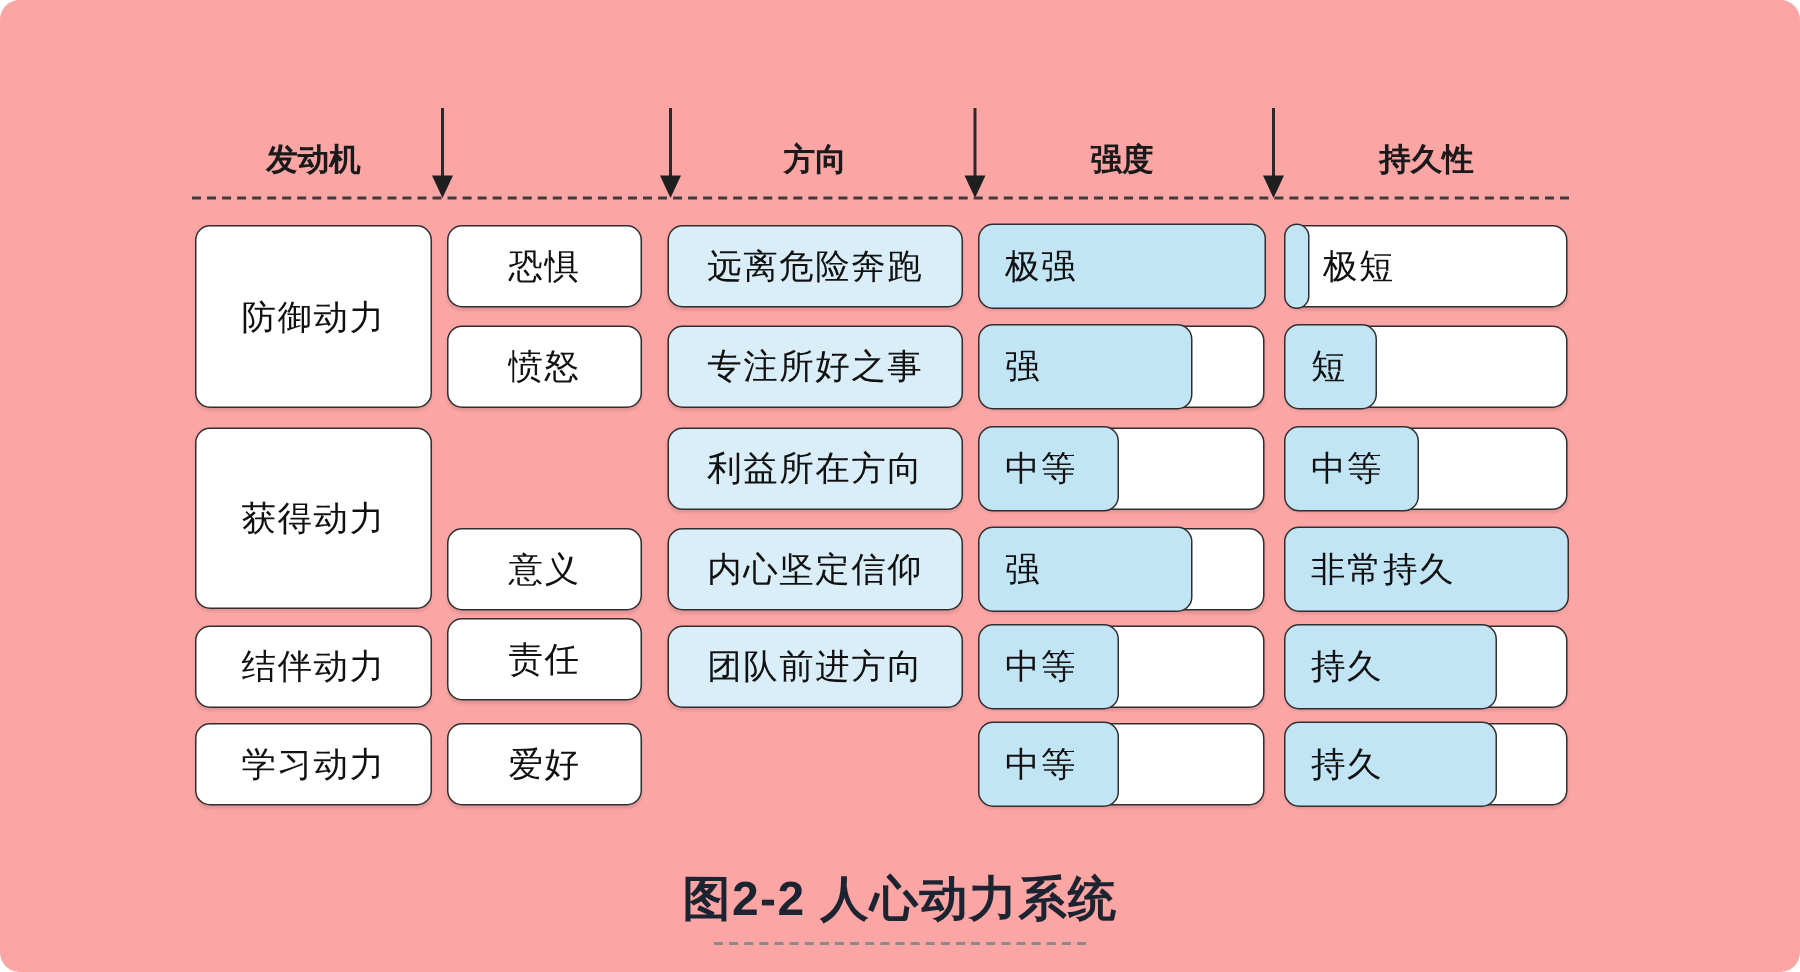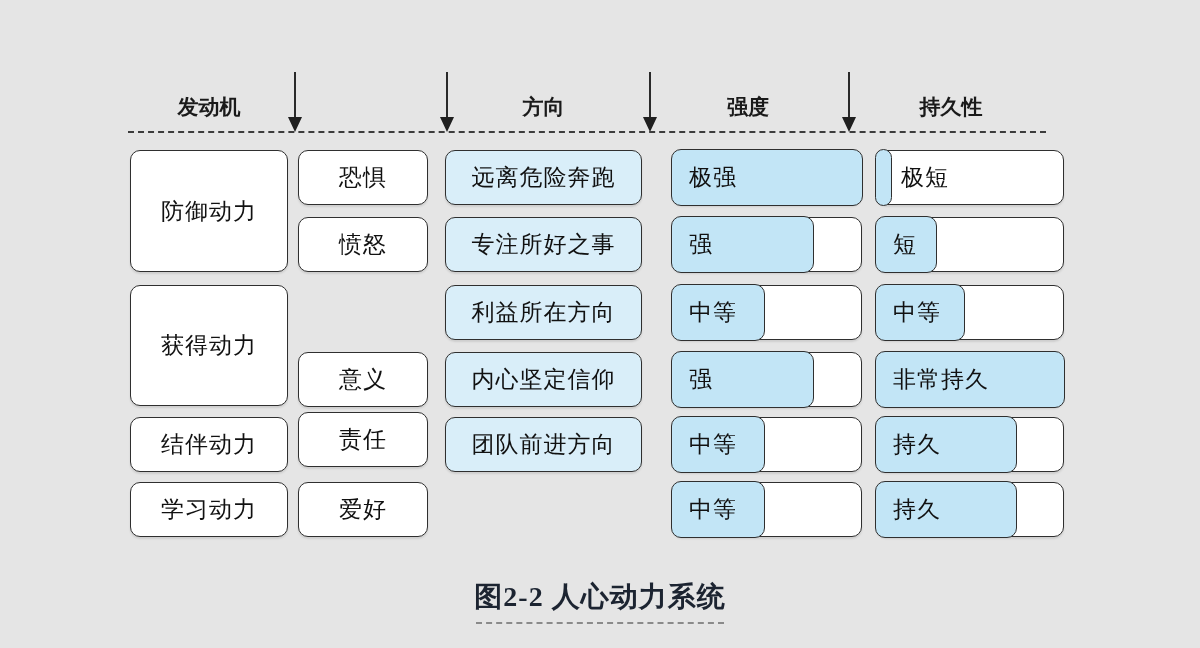--- a/index.html
+++ b/index.html
@@ -1,23 +1,24 @@
 <!DOCTYPE html>
 <html style="--directionFill: #d9eef9; --barFill: #c2e5f6; --border: #2f2f2f; --captionColor: #1c2431; --textColor: #111111;"><head>
 <meta charset="utf-8">
 <style>
   html, body { margin: 0; padding: 0; background: #ffffff; }
   .page {
     position: relative;
     width: 1200px;
     height: 648px;
-    background: #e5e5e5;
+    background: #fca5a5;
     overflow: hidden;
     font-family: "Liberation Serif", "DejaVu Serif", serif;
     color: var(--textColor, #111);
+    border-radius: 13px;
   }
 
   
   .col-header {
     position: absolute;
     top: 92px;
     height: 30px;
     line-height: 30px;
     text-align: center;
     font-family: "Liberation Sans", "DejaVu Sans", sans-serif;
@@ -78,21 +79,20 @@
   .bar {
     position: absolute;
     box-sizing: border-box;
     height: 55px;
     border: 1.6px solid var(--border, #2f2f2f);
     border-radius: 10px;
     background: #ffffff;
     display: flex;
     align-items: center;
     box-shadow: 0 2px 2px rgba(0,0,0,0.10);
-    margin-left: 19px;
   }
   .bar-intensity  { left: 653px; width: 190px; }
   .bar-durability { left: 857px; width: 188px; }
   .bar .fill {
     position: absolute;
     left: -1.6px;
     top: -1.6px;
     height: calc(100% + 3.2px);
     box-sizing: border-box;
     background: var(--barFill, #c2e5f6);
@@ -110,23 +110,23 @@
   .bar .bar-label.after-fill { padding-left: 24px; }
 
   
   .caption-wrap {
     position: absolute;
     left: 0; right: 0;
     top: 578px;
     text-align: center;
   }
   .caption-text {
-    font-family: Liberation Serif, serif;
+    font-family: Liberation Sans, sans-serif;
     font-weight: 700;
-    font-size: 28px;
+    font-size: 32px;
     color: var(--captionColor, #1c2431);
     letter-spacing: 1px;
   }
   .caption-underline {
     width: 248px;
     margin: 6px auto 0 auto;
     border-top: 2px dashed #8a8a8a;
   }
 </style>
 </head>

